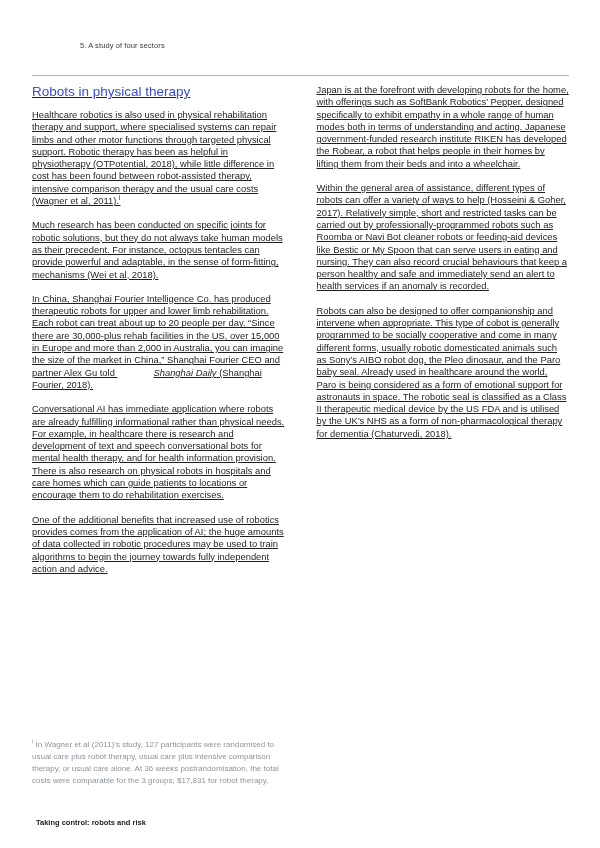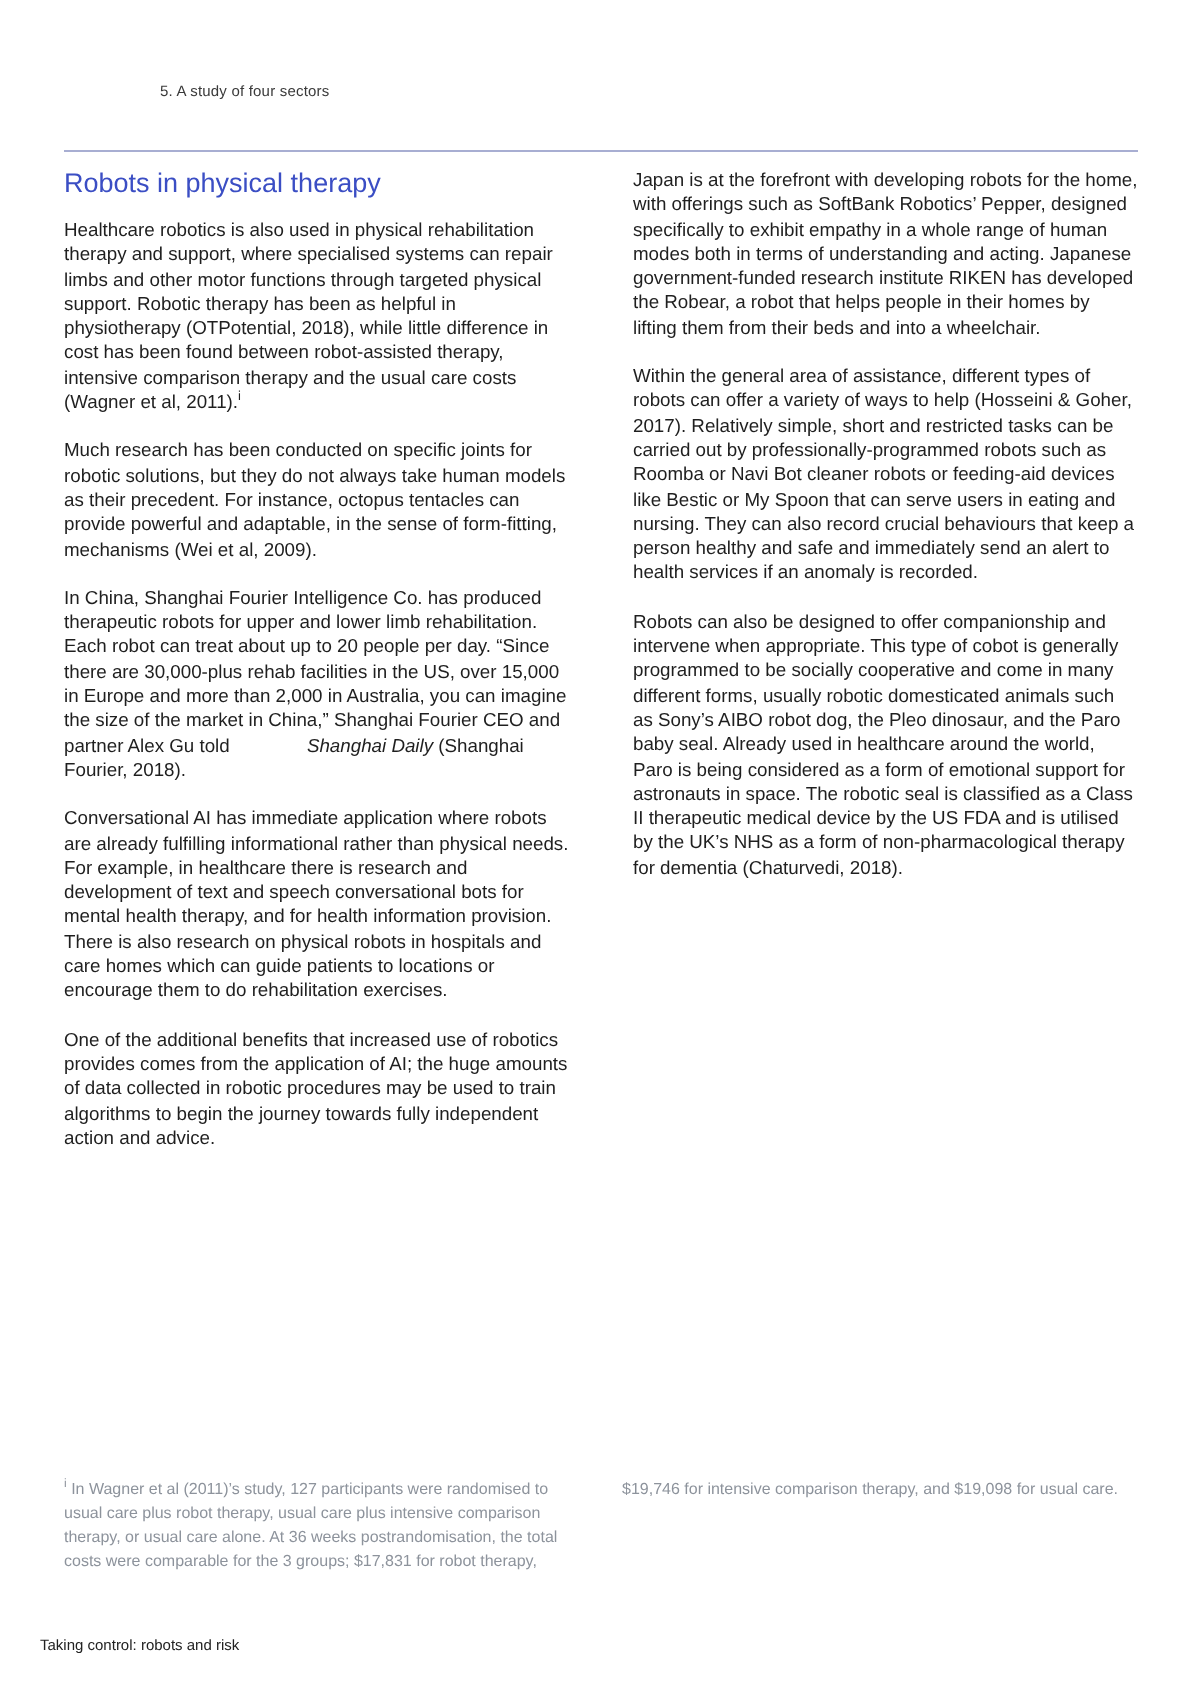--- a/index.html
+++ b/index.html
@@ -15,21 +15,21 @@
     position:absolute; top:41px; left:32px; width:537px;
     display:flex; justify-content:space-between;
     font-size:7.5px; color:#3a3a3a; letter-spacing:0.1px;padding-left:48px;
   }
   .rule {
     position:absolute; top:75px; left:32px; width:537px; height:1px;
     background:#a8aed2;
   }
   .columns {
     position:absolute; top:84px; left:32px; width:537px;
-    display:flex; gap:32px;
+    display:flex; gap:32px;text-decoration:underline;
   }
   .col { width:258px; }
   .col h2 {
     font-size:13.5px; font-weight:400; line-height:16px;
     color:#3b4ec4; margin:8px 0 9px 0;
   }
   .col h2:first-child { margin-top:0; }
   .col p {
     font-size:9.4px; line-height:12.3px; margin:0 0 12px 0;
     color:#1f1f1f;
@@ -38,55 +38,54 @@
   .col p i { font-style:italic;margin-left:36px; }
   .footnotes {
     position:absolute; top:739px; left:32px; width:537px;
     display:flex; gap:21px;
   }
   .fn-col {
     width:258px; font-size:8px; line-height:12px; color:#8d939c;
   }
   .fn-col sup { font-size:6px; line-height:0; }
   .footer {
-    position:absolute; top:818px; left:20px;
-    font-size:7.5px; color:#222222;
+    position:absolute; top:818px; left:36px;
+    font-size:7.5px; color:#222222;font-weight:bold;
   }
 </style>
 </head>
 <body>
 
 <div class="page">
 
   <div class="header">
     <span>5. A study of four sectors</span>
     <span>80</span>
   </div>
 
   <div class="rule"></div>
 
   <div class="columns">
 
     <div class="col">
       <h2>Robots in physical therapy</h2>
       <p><span>Healthcare robotics is also used in physical rehabilitation therapy and support, where specialised systems can repair limbs and other motor functions through targeted physical support. Robotic therapy has been as helpful in physiotherapy (OTPotential, 2018), while little difference in cost has been found between robot-assisted therapy, intensive comparison therapy and the usual care costs (Wagner et al, 2011).</span><sup>i</sup></p>
-      <p>Much research has been conducted on specific joints for robotic solutions, but they do not always take human models as their precedent. For instance, octopus tentacles can provide powerful and adaptable, in the sense of form-fitting, mechanisms (Wei et al, 2009).</p>
+      <p>Much research has been conducted on specific joints for robotic solutions, but they do not always take human models as their precedent. For instance, octopus tentacles can provide powerful and adaptable, in the sense of form-fitting, mechanisms (Wei et al, 2018).</p>
       <p><span>In China, Shanghai Fourier Intelligence Co. has produced therapeutic robots for upper and lower limb rehabilitation. Each robot can treat about up to 20 people per day. “Since there are 30,000-plus rehab facilities in the US, over 15,000 in Europe and more than 2,000 in Australia, you can imagine the size of the market in China,” Shanghai Fourier CEO and partner Alex Gu told </span><i>Shanghai Daily</i><span> (Shanghai Fourier, 2018).</span></p>
       <p>Conversational AI has immediate application where robots are already fulfilling informational rather than physical needs. For example, in healthcare there is research and development of text and speech conversational bots for mental health therapy, and for health information provision. There is also research on physical robots in hospitals and care homes which can guide patients to locations or encourage them to do rehabilitation exercises.</p>
       <p>One of the additional benefits that increased use of robotics provides comes from the application of AI; the huge amounts of data collected in robotic procedures may be used to train algorithms to begin the journey towards fully independent action and advice.</p>
     </div>
 
     <div class="col">
       <p>Japan is at the forefront with developing robots for the home, with offerings such as SoftBank Robotics’ Pepper, designed specifically to exhibit empathy in a whole range of human modes both in terms of understanding and acting. Japanese government-funded research institute RIKEN has developed the Robear, a robot that helps people in their homes by lifting them from their beds and into a wheelchair.</p>
       <p>Within the general area of assistance, different types of robots can offer a variety of ways to help (Hosseini &amp; Goher, 2017). Relatively simple, short and restricted tasks can be carried out by professionally-programmed robots such as Roomba or Navi Bot cleaner robots or feeding-aid devices like Bestic or My Spoon that can serve users in eating and nursing. They can also record crucial behaviours that keep a person healthy and safe and immediately send an alert to health services if an anomaly is recorded.</p>
       <p>Robots can also be designed to offer companionship and intervene when appropriate. This type of cobot is generally programmed to be socially cooperative and come in many different forms, usually robotic domesticated animals such as Sony’s AIBO robot dog, the Pleo dinosaur, and the Paro baby seal. Already used in healthcare around the world, Paro is being considered as a form of emotional support for astronauts in space. The robotic seal is classified as a Class II therapeutic medical device by the US FDA and is utilised by the UK’s NHS as a form of non-pharmacological therapy for dementia (Chaturvedi, 2018).</p>
     </div>
 
   </div>
 
   <div class="footnotes">
     <div class="fn-col"><sup>i</sup><span> In Wagner et al (2011)’s study, 127 participants were randomised to usual care plus robot therapy, usual care plus intensive comparison therapy, or usual care alone. At 36 weeks postrandomisation, the total costs were comparable for the 3 groups; $17,831 for robot therapy,</span></div>
-    <div class="fn-col"><span>$19,746 for intensive comparison therapy, and $19,098 for usual care.</span></div>
   </div>
 
   <div class="footer">Taking control: robots and risk</div>
 
 </div>
 
 </body></html>

